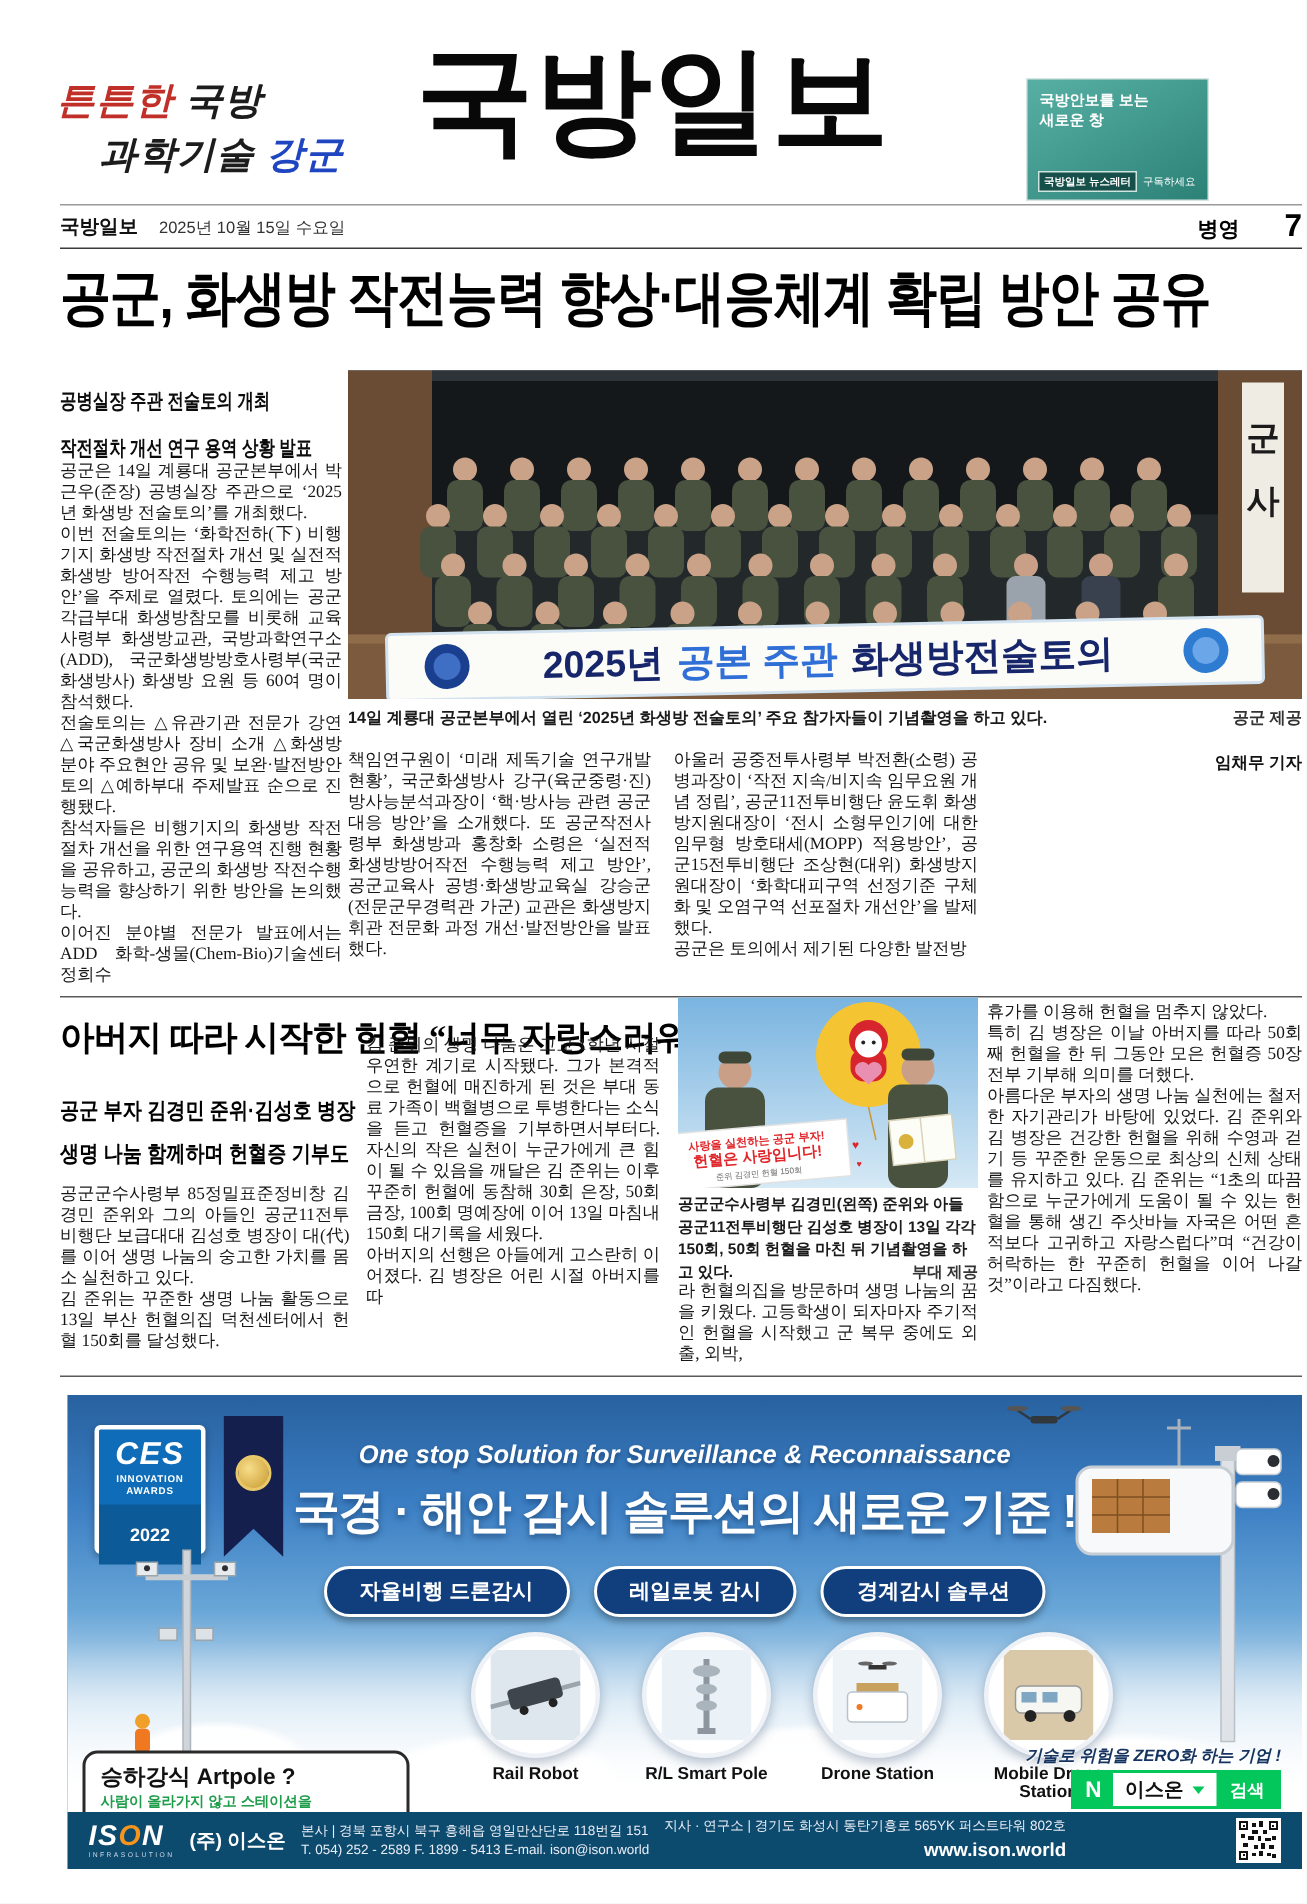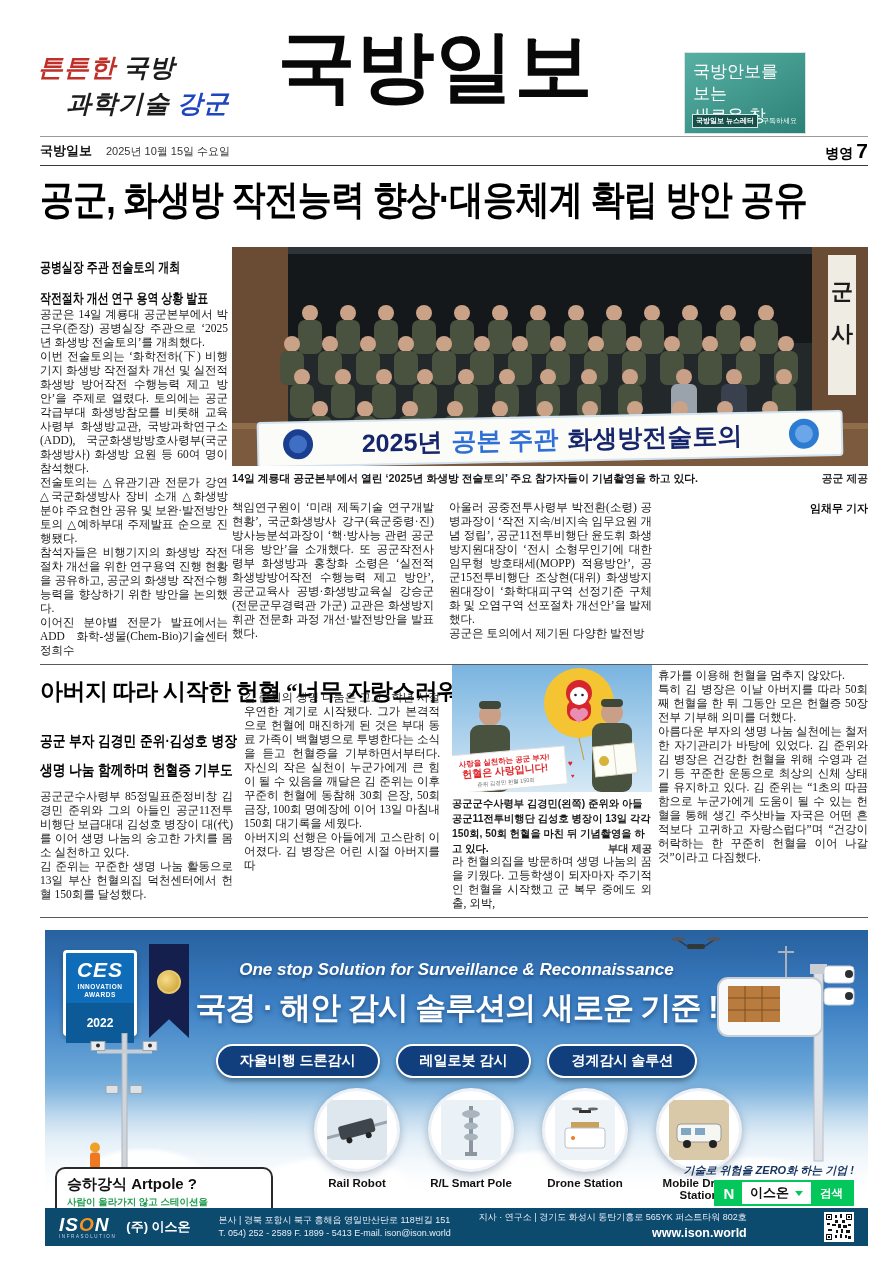--- a/index.html
+++ b/index.html
@@ -6,27 +6,27 @@
 body{background:#e9e9e9;font-family:"Liberation Serif","DejaVu Serif",serif}
 .page{position:relative;width:871px;height:1269px;background:#fff;margin:0 auto;overflow:hidden}
 .abs{position:absolute}
 .sans{font-family:"Liberation Sans","DejaVu Sans",sans-serif}
 
 .slogan{left:38px;top:50px;font-weight:700;font-style:italic;font-size:25px;line-height:1.45;letter-spacing:1px}
 .slogan .s-red{color:#c03028}.slogan .s-blue{color:#1f45c0}.slogan .s-dark{color:#1c1c1c}
 .slogan-l2{padding-left:28px}
 .masthead{left:0;width:100%;top:26px;text-align:center;font-size:78px;font-weight:900;color:#080808;letter-spacing:1px;line-height:1.05}
 .badge{left:684px;top:52px;width:122px;height:82px;background:linear-gradient(150deg,#58b0a4,#2c8177);color:#fff;padding:9px 9px 0;box-shadow:0 0 0 1px #d7e5e2 inset}
-.badge-l{font-size:17px;font-weight:400;line-height:1.3}
+.badge-l{font-size:10px;font-weight:700;line-height:1.3}
 .badge-sub{position:absolute;left:8px;bottom:6px;right:6px;display:flex;align-items:center;gap:4px;font-size:7px}
 .badge-chip{background:#17504a;border:1px solid #cfe5e0;padding:1px 3px;font-weight:700;white-space:nowrap}
 .dateline{left:40px;top:136px;width:828px;height:30px;border-top:1px solid #9a9a9a;border-bottom:1px solid #3a3a3a;display:flex;align-items:center}
 .dl-paper{font-weight:800;font-size:13px;color:#111}
 .dl-date{font-size:11px;color:#333;margin-left:14px}
-.dl-right{margin-left:auto;display:flex;align-items:baseline;gap:3px}
+.dl-right{margin-left:auto;display:flex;align-items:baseline;gap:30px}
 .dl-section{font-weight:800;font-size:14px}
 .dl-page{font-weight:700;font-size:21px}
 
 .h1-headline{left:40px;top:174px;font-size:40px;font-weight:900;letter-spacing:-1px;color:#000;white-space:nowrap;transform:scaleX(.85);transform-origin:left top;line-height:1.25}
 .h1-sub{left:40px;top:252px;font-size:14px;font-weight:800;line-height:2.2;color:#0c0c0c;transform:scaleX(.78);transform-origin:left top;white-space:nowrap}
 .body-text{font-size:11.5px;line-height:1.22;text-align:justify;color:#161616;white-space:pre-line;overflow:hidden}
 .a1c1{left:40px;top:307px;width:188px;height:350px}
 .photo1{left:232px;top:247px;width:636px;height:219px;background:#1d2124}
 .cap{display:flex;font-weight:700;font-size:10.8px;color:#1a1a1a;font-family:"Liberation Sans","DejaVu Sans",sans-serif}
 .cap1{left:232px;top:472px;width:636px}
@@ -80,21 +80,21 @@
 .naver{position:absolute;right:14px;top:250px;display:flex;align-items:center;height:26px;border:2px solid #03c75a;background:#fff;z-index:3}
 .naver-n{width:26px;height:100%;background:#03c75a;color:#fff;font:900 15px "Liberation Sans",sans-serif;display:flex;align-items:center;justify-content:center}
 .naver-q{padding:0 8px;font:700 13px "Liberation Sans",sans-serif;color:#111;display:flex;align-items:center;gap:6px}
 .naver-caret{width:0;height:0;border-left:4px solid transparent;border-right:4px solid transparent;border-top:5px solid #03c75a}
 .naver-btn{background:#03c75a;color:#fff;font:700 11.5px "Liberation Sans",sans-serif;height:100%;display:flex;align-items:center;padding:0 9px}
 .ad-footer{position:absolute;left:0;bottom:0;width:100%;height:38px;background:#0c4a6e;display:flex;align-items:center;padding:0 14px;color:#fff;font-family:"Liberation Sans","DejaVu Sans",sans-serif;z-index:4}
 .logo-word{font:900 italic 19px "Liberation Sans",sans-serif;letter-spacing:1px;line-height:1}
 .logo-o{color:#f7941d}
 .logo-sub{font-size:4.5px;letter-spacing:1.6px;color:#cdd6e8;text-align:center}
 .company{font-size:13px;font-weight:700;margin-left:10px}
-.ft-block{margin-left:28px;font-size:9px;line-height:1.5;color:#e8edf6}
+.ft-block{margin-left:10px;font-size:9px;line-height:1.5;color:#e8edf6}
 .ft-site{font-weight:800;font-size:12.5px;text-align:right;color:#fff}
 .qr{margin-left:auto;width:30px;height:30px;background:#fff;display:flex;align-items:center;justify-content:center}
 </style>
 </head>
 <body>
 
 <div class="page">
 
   <div class="abs slogan">
     <div><span class="s-red">튼튼한</span><span class="s-dark"> 국방</span></div>

